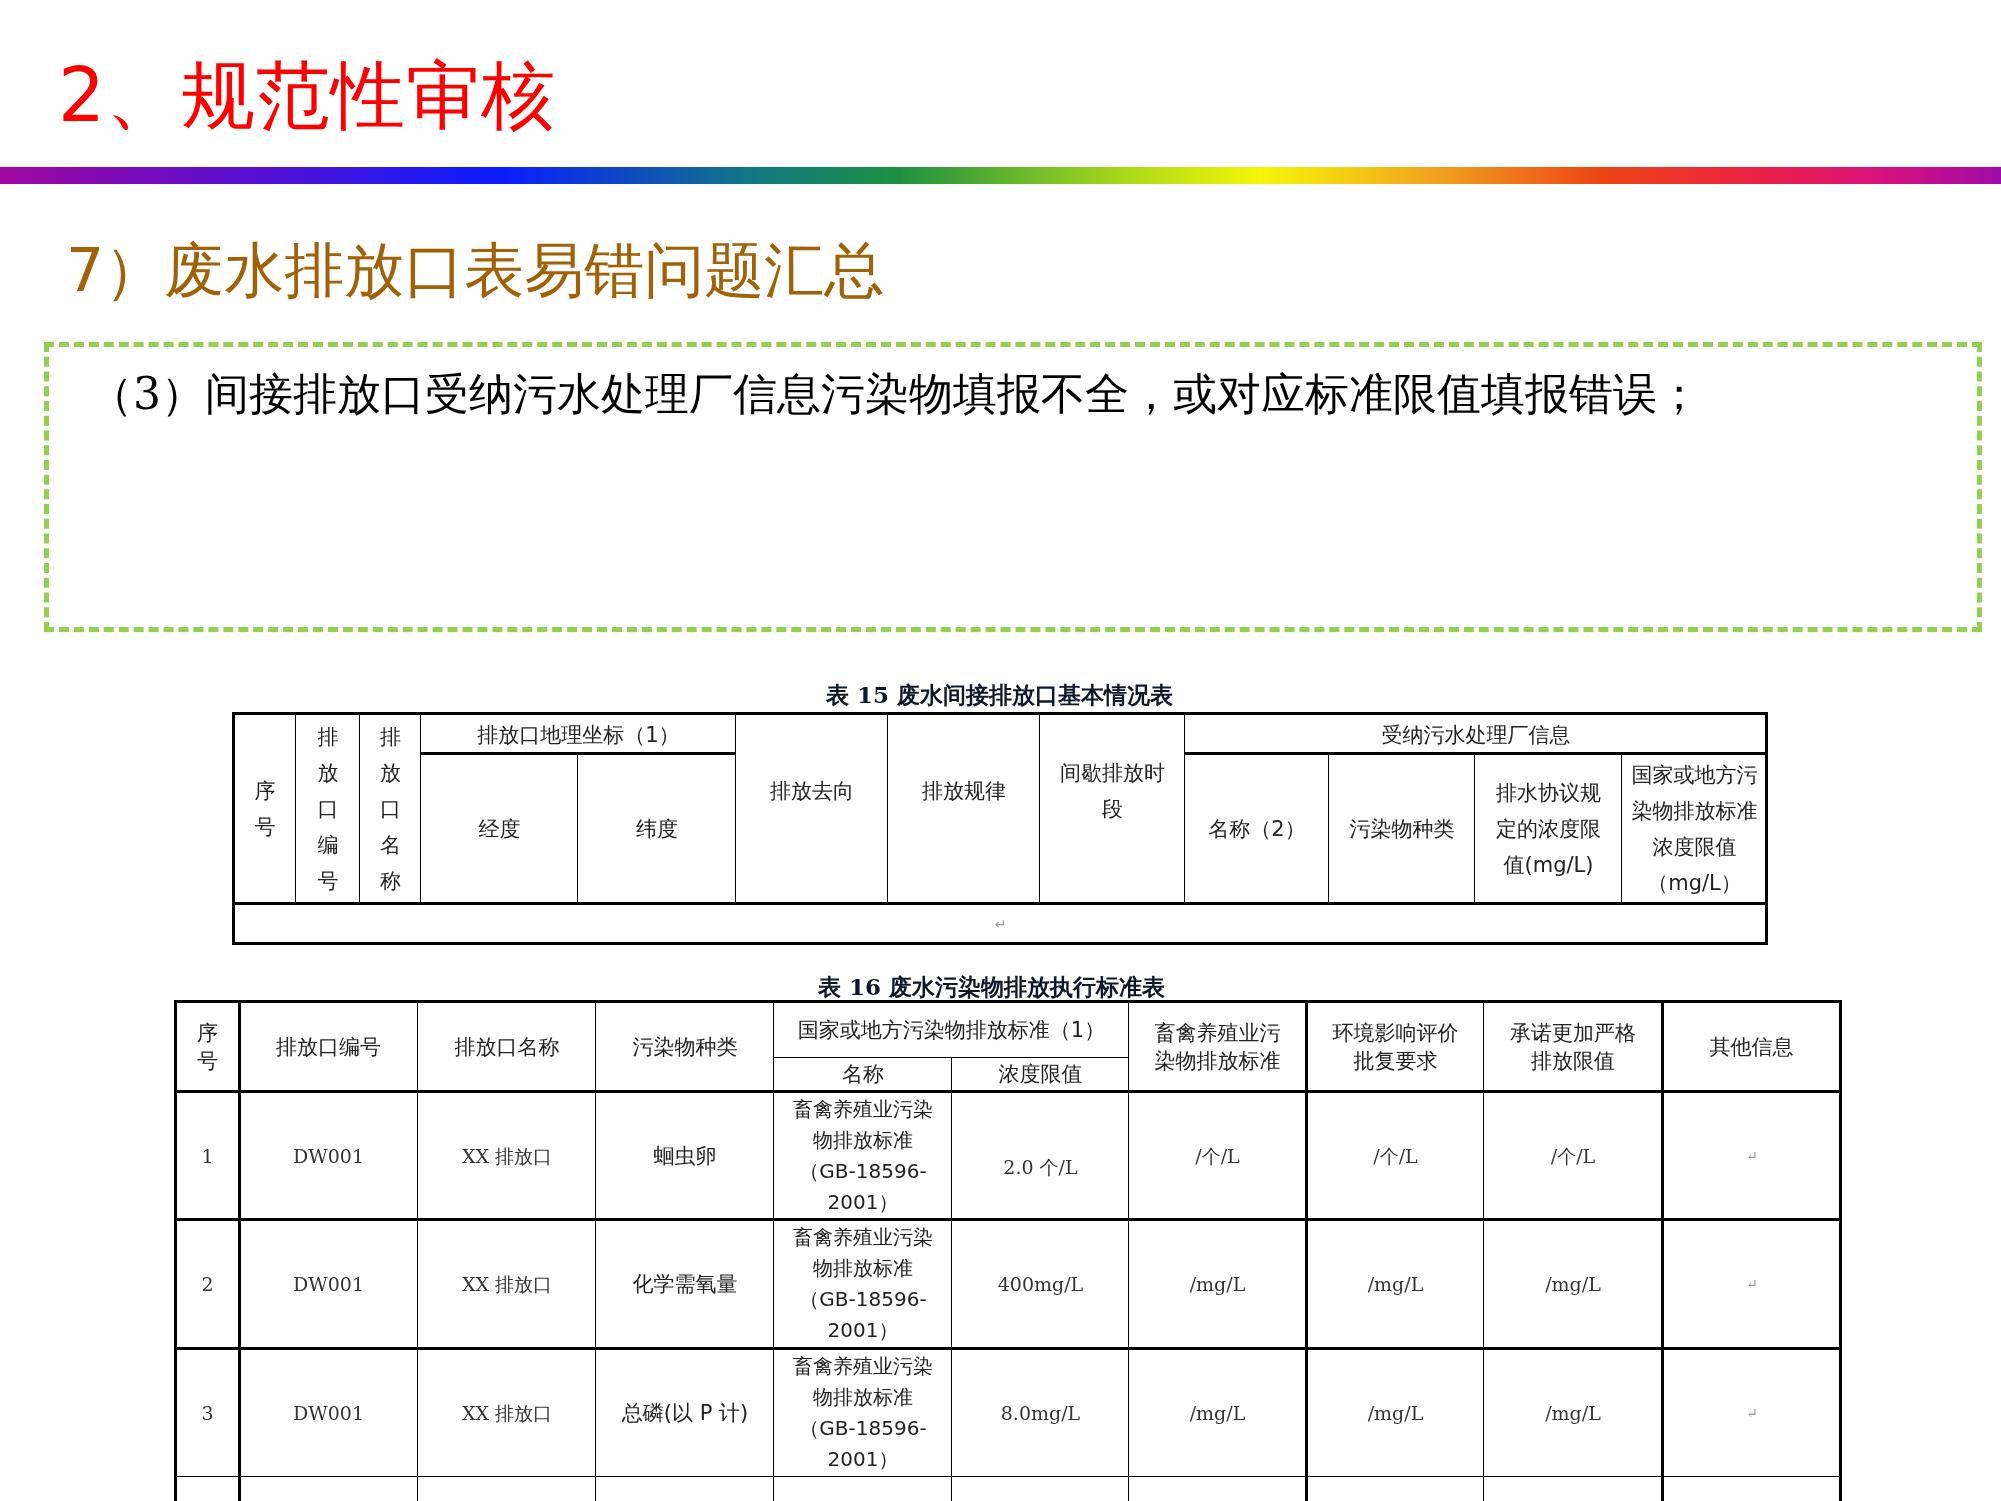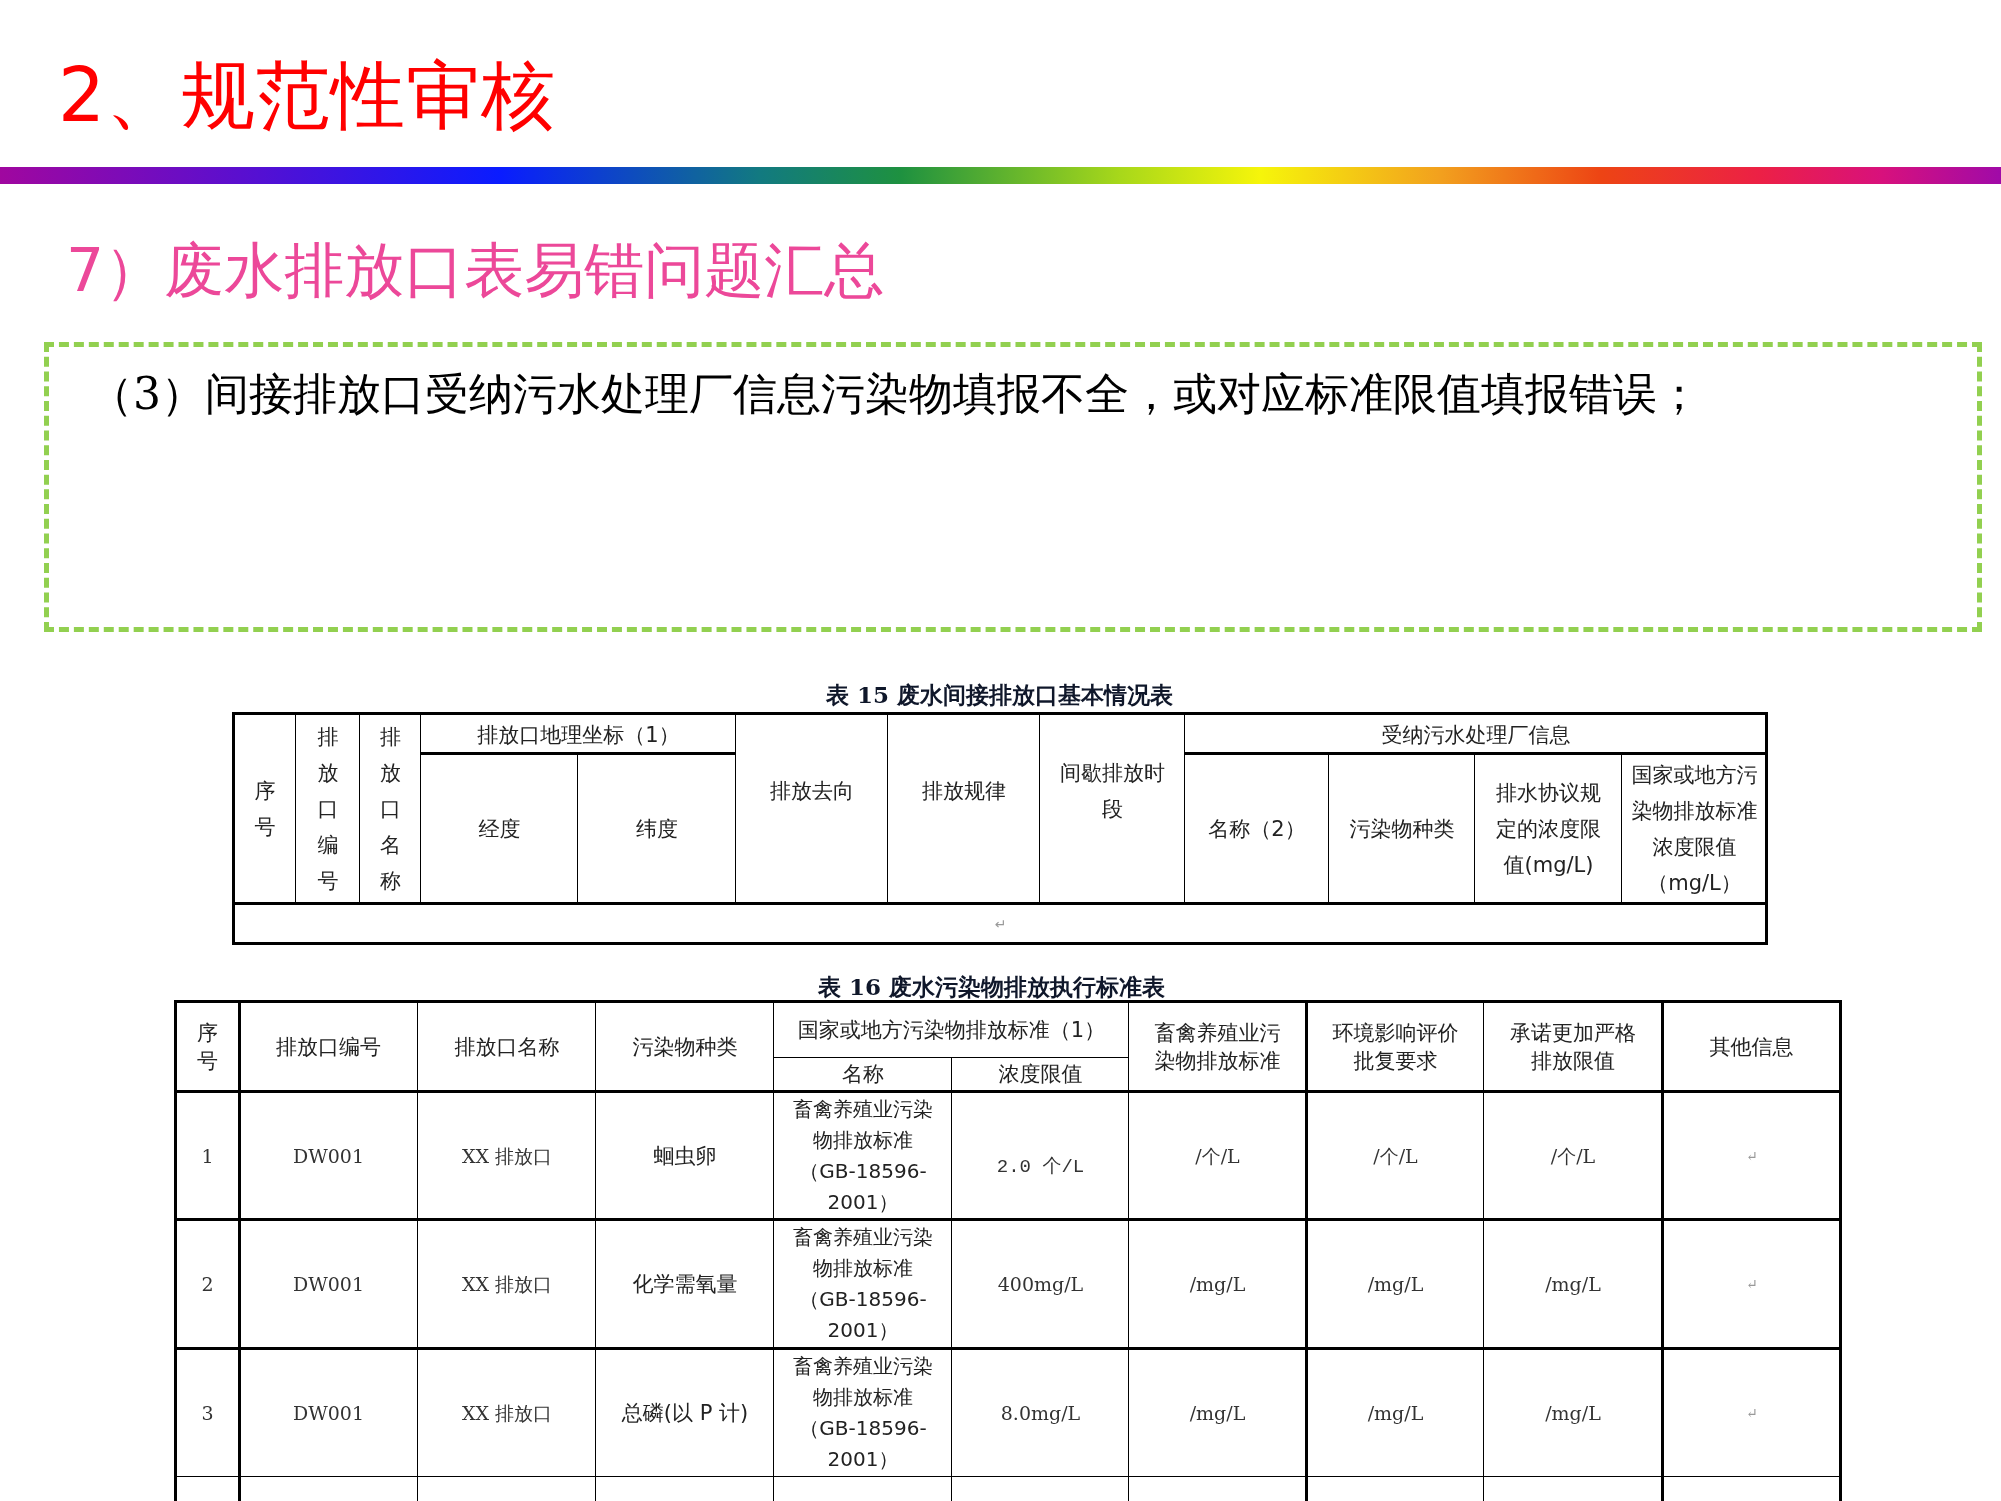--- a/index.html
+++ b/index.html
@@ -2,21 +2,21 @@
 <html><head>
 <meta charset="utf-8">
 <style>
   html, body { margin:0; padding:0; }
   body { width:2001px; height:1501px; position:relative; overflow:hidden; background:#ffffff;
          font-family: "DejaVu Sans", "Liberation Sans", sans-serif; color:#000; }
   .abs { position:absolute; }
   #slide-title { left:58px; top:52px; font-size:74px; line-height:86px; color:#ff0000; white-space:nowrap; letter-spacing:1px; }
   #rainbow-bar { left:0; top:167px; width:2001px; height:17px;
     background: linear-gradient(to right, #a0079f 0%, #5a0fcf 12%, #0a1cff 25%, #127a80 38%, #1e9140 45%, #a8d81a 56%, #f6f50a 63%, #f2a01e 72%, #ed4414 80%, #ec2046 88%, #d8117c 94%, #a00aa8 100%); }
-  #section-title { left:66px; top:234px; font-size:60px; line-height:72px; color:#ec4899; white-space:nowrap; }
+  #section-title { left:66px; top:234px; font-size:60px; line-height:72px; color:#a16207; white-space:nowrap; }
   #notice-box { left:44px; top:342px; width:1938px; height:290px; box-sizing:border-box;
     border:5px dashed #92d050; }
   .notice-line { position:absolute; left:40px; font-size:44px; line-height:54px; white-space:nowrap; color:#000;
     font-family:"DejaVu Serif","Liberation Serif",serif; }
   .tbl-title { position:absolute; font-size:23px; font-weight:bold; white-space:nowrap; color:#0f172a;
     font-family:"DejaVu Serif","Liberation Serif",serif; }
   .grid { position:absolute; box-sizing:border-box; border:3px solid #000; }
   .vline { position:absolute; width:0; border-left:1.5px solid #000; }
   .hline { position:absolute; height:0; border-top:1.5px solid #000; }
   .hline.thick { border-top:3px solid #000; }
@@ -177,21 +177,21 @@
       </div>
     <div class="cell data" style="left:419px; top:1093px; width:176px; height:125px;">
         <span>XX 排放口</span>
       </div>
     <div class="cell" style="left:597px; top:1093px; width:176px; height:125px;">
         <span>蛔虫卵</span>
       </div>
     <div class="cell" style="left:775px; top:1093px; width:176px; height:125px; line-height:31px; padding:0 10px; font-size:20px;">
         <span>畜禽养殖业污染物排放标准（GB-18596-2001）</span>
       </div>
-    <div class="cell data" style="left:953px; top:1093px; width:175px; height:147px;font-family:Liberation Mono, monospace;">
+    <div class="cell data" style="left:953px; top:1093px; width:175px; height:147px;">
         <span>2.0 个/L</span>
       </div>
     <div class="cell data" style="left:1130px; top:1093px; width:175px; height:125px;">
         <span>/个/L</span>
       </div>
     <div class="cell data" style="left:1308px; top:1093px; width:175px; height:125px;">
         <span>/个/L</span>
       </div>
     <div class="cell data" style="left:1485px; top:1093px; width:176px; height:125px;">
         <span>/个/L</span>

